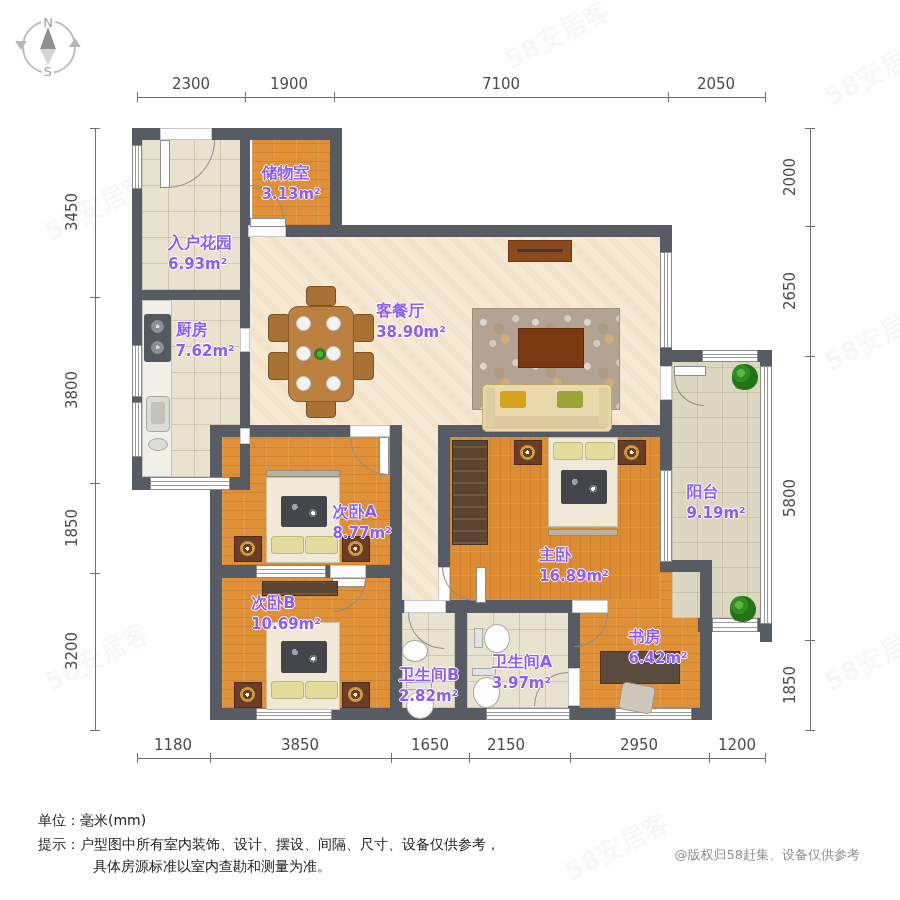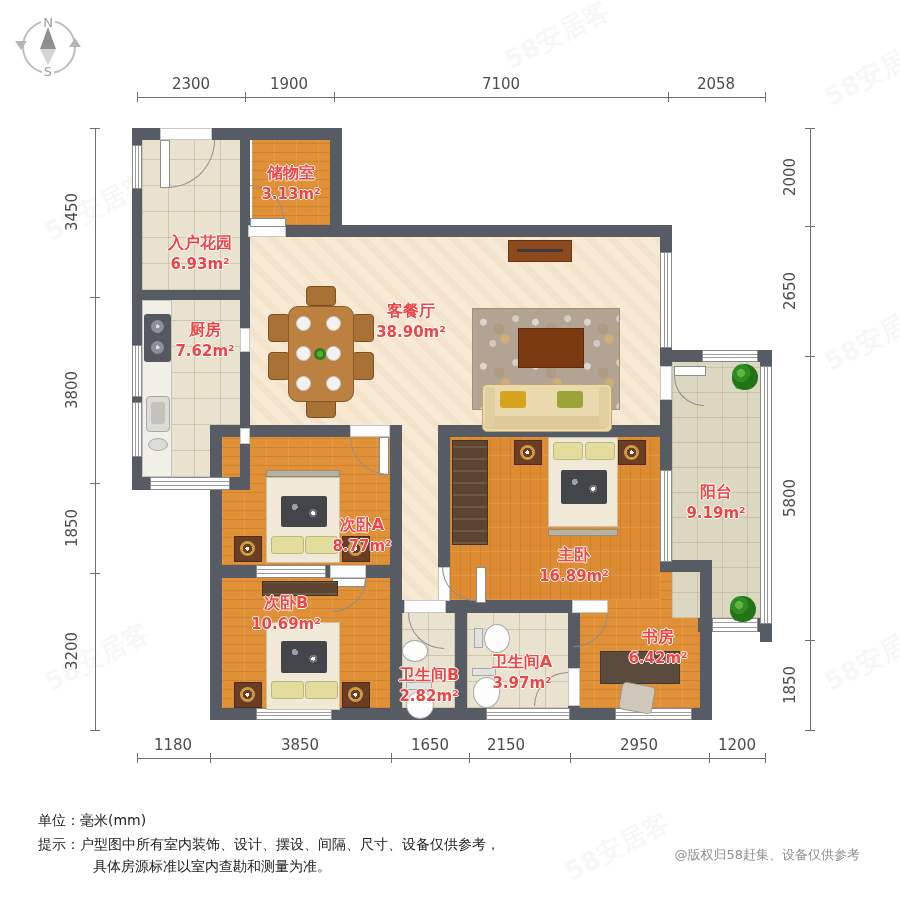--- a/index.html
+++ b/index.html
@@ -27,22 +27,22 @@
                      repeating-linear-gradient(0deg,rgba(255,255,255,.10) 0 1px,transparent 1px 24px);}
   .fl-tile{background:#e8e2cf;
     background-image:repeating-linear-gradient(0deg,rgba(150,140,105,.30) 0 1px,transparent 1px 26px),
                      repeating-linear-gradient(90deg,rgba(150,140,105,.30) 0 1px,transparent 1px 26px);}
   .fl-balc{background:#dcd7c1;
     background-image:repeating-linear-gradient(0deg,rgba(140,135,105,.25) 0 1px,transparent 1px 25px),
                      repeating-linear-gradient(90deg,rgba(140,135,105,.25) 0 1px,transparent 1px 25px);}
   .fl-living{background:#f7e9d3;
     background-image:repeating-linear-gradient(45deg,rgba(222,195,155,.16) 0 7px,transparent 7px 16px);}
   
-  .rlabel{position:absolute;transform:translate(-50%,-50%);text-align:center;white-space:nowrap;
-          font-weight:bold;color:#ef4444;line-height:1.35;
+  .rlabel{position:absolute;transform:translate(-50%,-50%);white-space:nowrap;
+          font-weight:bold;color:#8b5cf6;line-height:1.35;
           text-shadow:1px 0 0 rgba(255,255,255,.95),-1px 0 0 rgba(255,255,255,.95),
                       0 1px 0 rgba(255,255,255,.95),0 -1px 0 rgba(255,255,255,.95);}
   .rname{display:block;font-size:16px;}
   .rarea{display:block;font-size:15px;}
   
   .dline{position:absolute;background:#6f6f6f;}
   .tickV{position:absolute;width:1px;height:10px;background:#6f6f6f;}
   .tickH{position:absolute;width:10px;height:1px;background:#6f6f6f;}
   .dimlbl{position:absolute;font-size:15px;color:#4c4c4c;white-space:nowrap;
           transform:translate(-50%,-50%);}
@@ -105,21 +105,21 @@
   <div>
     <span class="tickV" style="left:137px;top:92px"></span>
       <span class="tickV" style="left:245px;top:92px"></span>
     <span class="tickV" style="left:334px;top:92px"></span>
       <span class="tickV" style="left:668px;top:92px"></span>
     <span class="tickV" style="left:765px;top:92px"></span>
   </div>
   <span class="dimlbl" style="left:191px;top:84px">2300</span>
   <span class="dimlbl" style="left:289px;top:84px">1900</span>
   <span class="dimlbl" style="left:501px;top:84px">7100</span>
-  <span class="dimlbl" style="left:716px;top:84px">2058</span>
+  <span class="dimlbl" style="left:716px;top:84px">2050</span>
 
   <div class="dline" style="left:137px;top:758px;width:628px;height:1px"></div>
   <div>
     <span class="tickV" style="left:137px;top:753px"></span>
       <span class="tickV" style="left:210px;top:753px"></span>
     <span class="tickV" style="left:391px;top:753px"></span>
       <span class="tickV" style="left:469px;top:753px"></span>
     <span class="tickV" style="left:570px;top:753px"></span>
       <span class="tickV" style="left:709px;top:753px"></span>
     <span class="tickV" style="left:765px;top:753px"></span>
@@ -345,21 +345,21 @@
     <span class="rarea">3.13m²</span>
   </div>
   <div class="rlabel" style="left:205px;top:340px">
     <span class="rname">厨房</span>
     <span class="rarea">7.62m²</span>
   </div>
   <div class="rlabel" style="left:411px;top:321px">
     <span class="rname">客餐厅</span>
     <span class="rarea">38.90m²</span>
   </div>
-  <div class="rlabel" style="left:362px;top:535px">
+  <div class="rlabel" style="left:362px;top:522px">
     <span class="rname">次卧A</span>
     <span class="rarea">8.77m²</span>
   </div>
   <div class="rlabel" style="left:286px;top:613px">
     <span class="rname">次卧B</span>
     <span class="rarea">10.69m²</span>
   </div>
   <div class="rlabel" style="left:574px;top:565px">
     <span class="rname">主卧</span>
     <span class="rarea">16.89m²</span>

